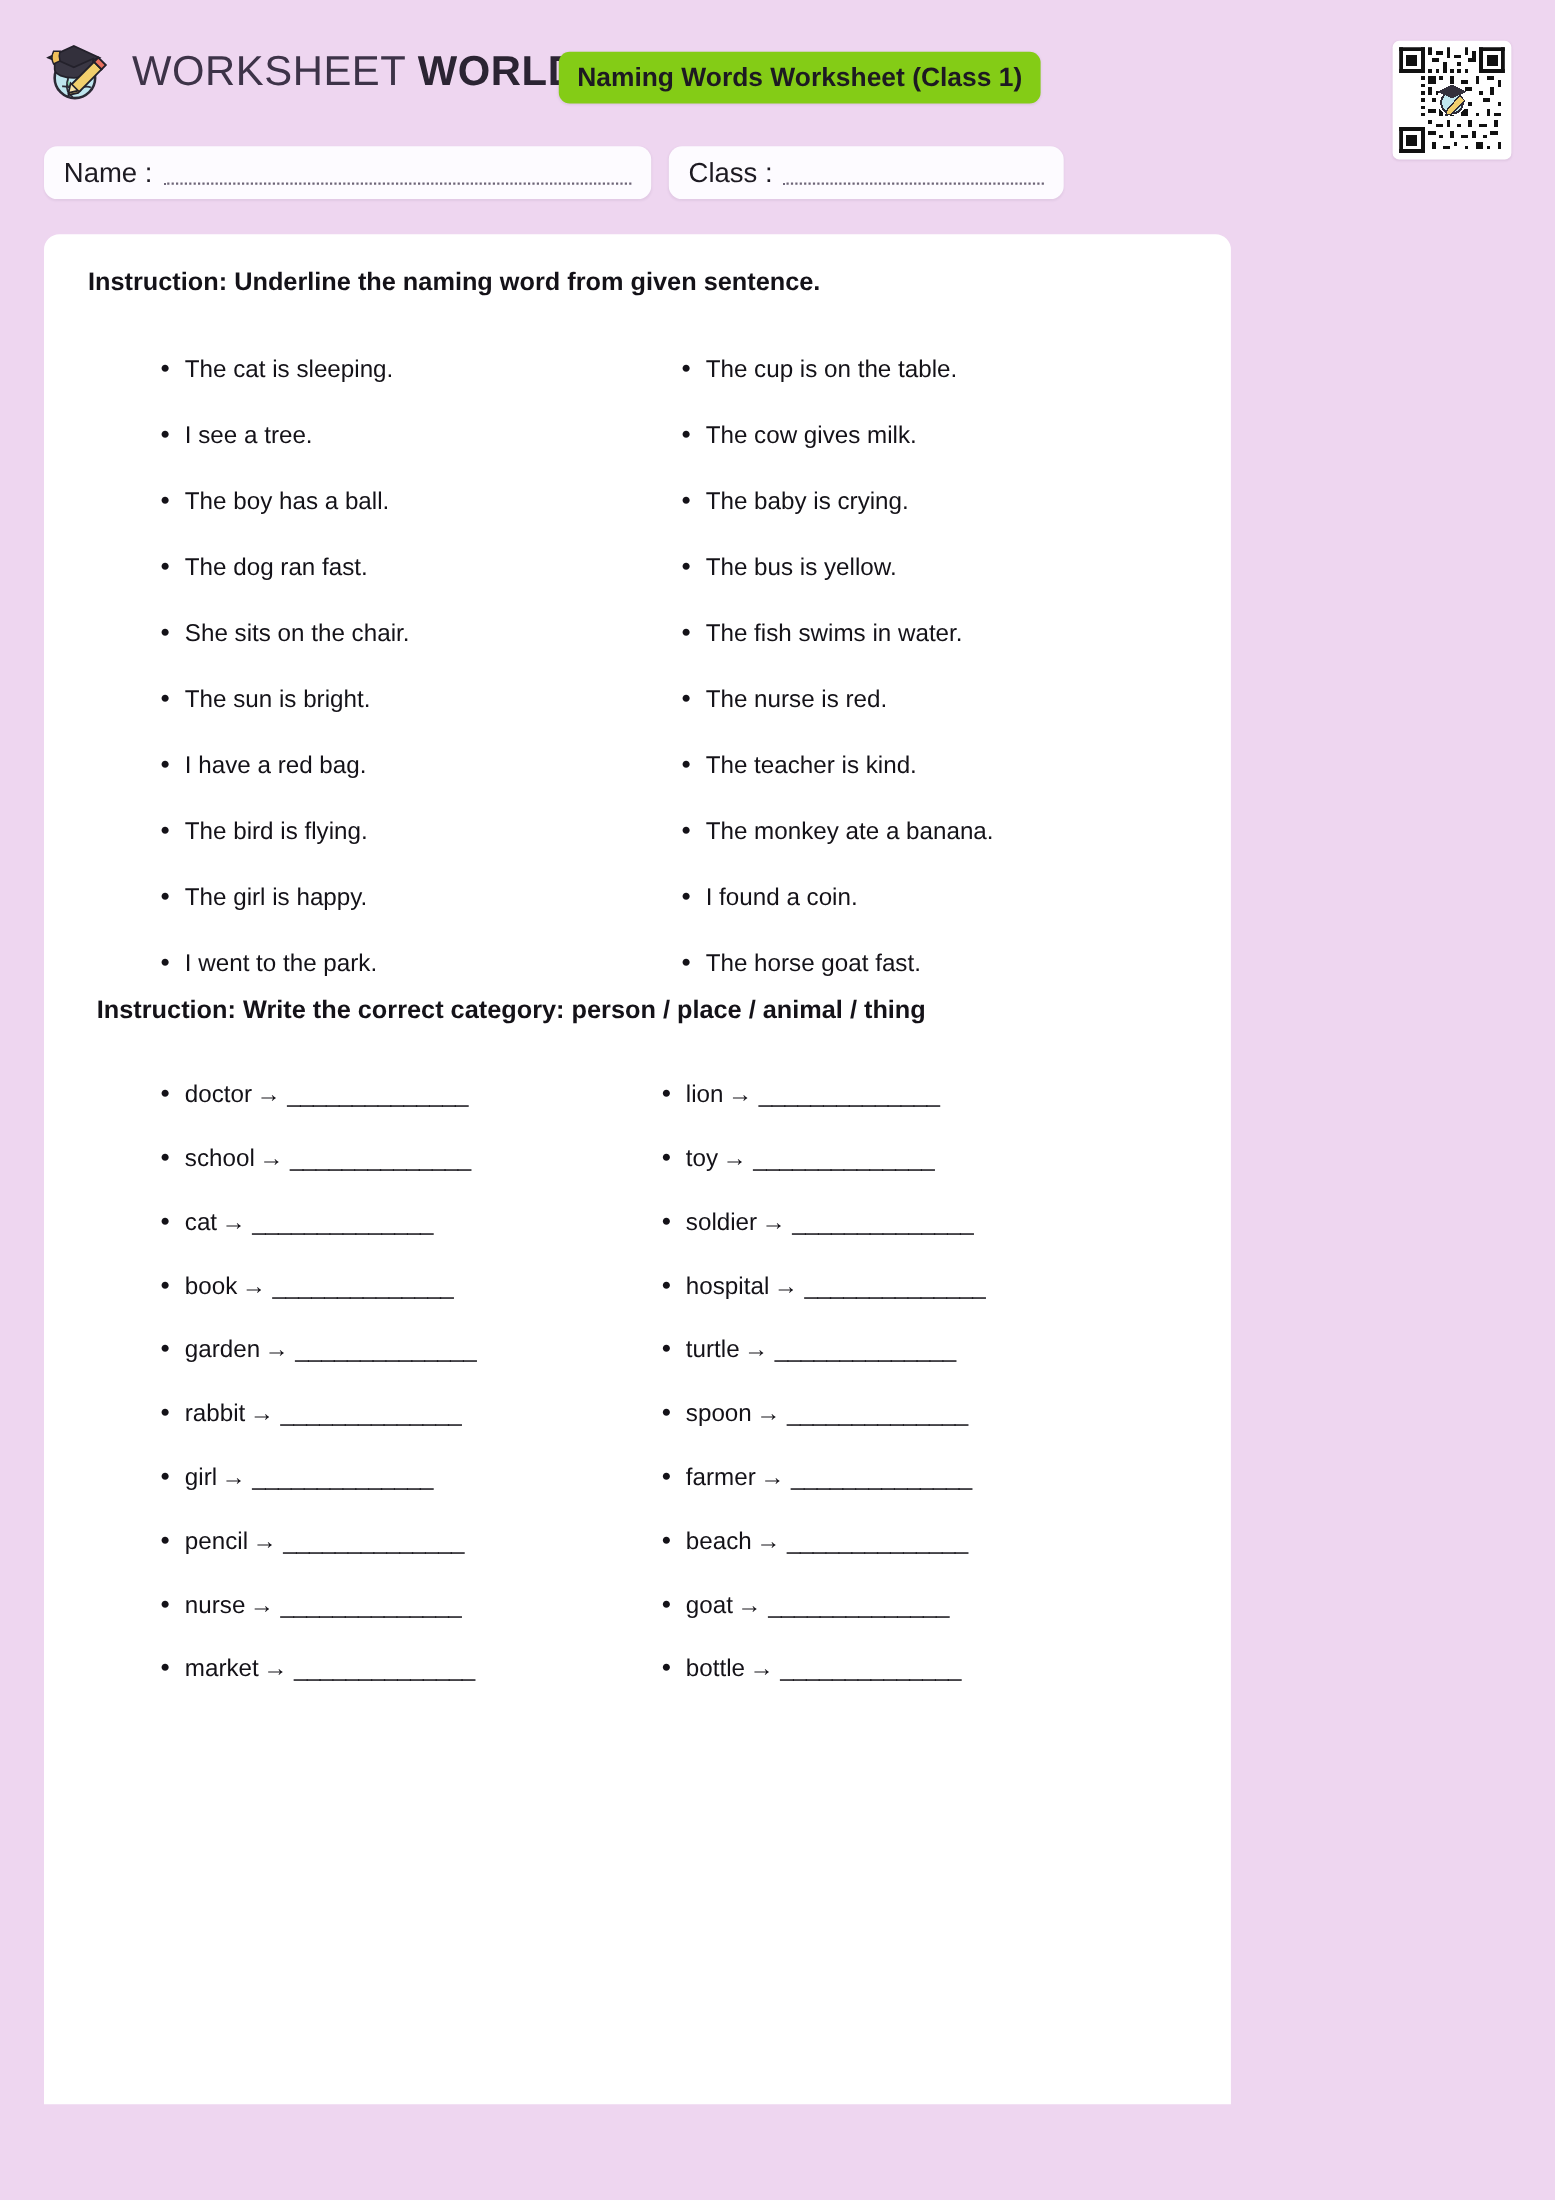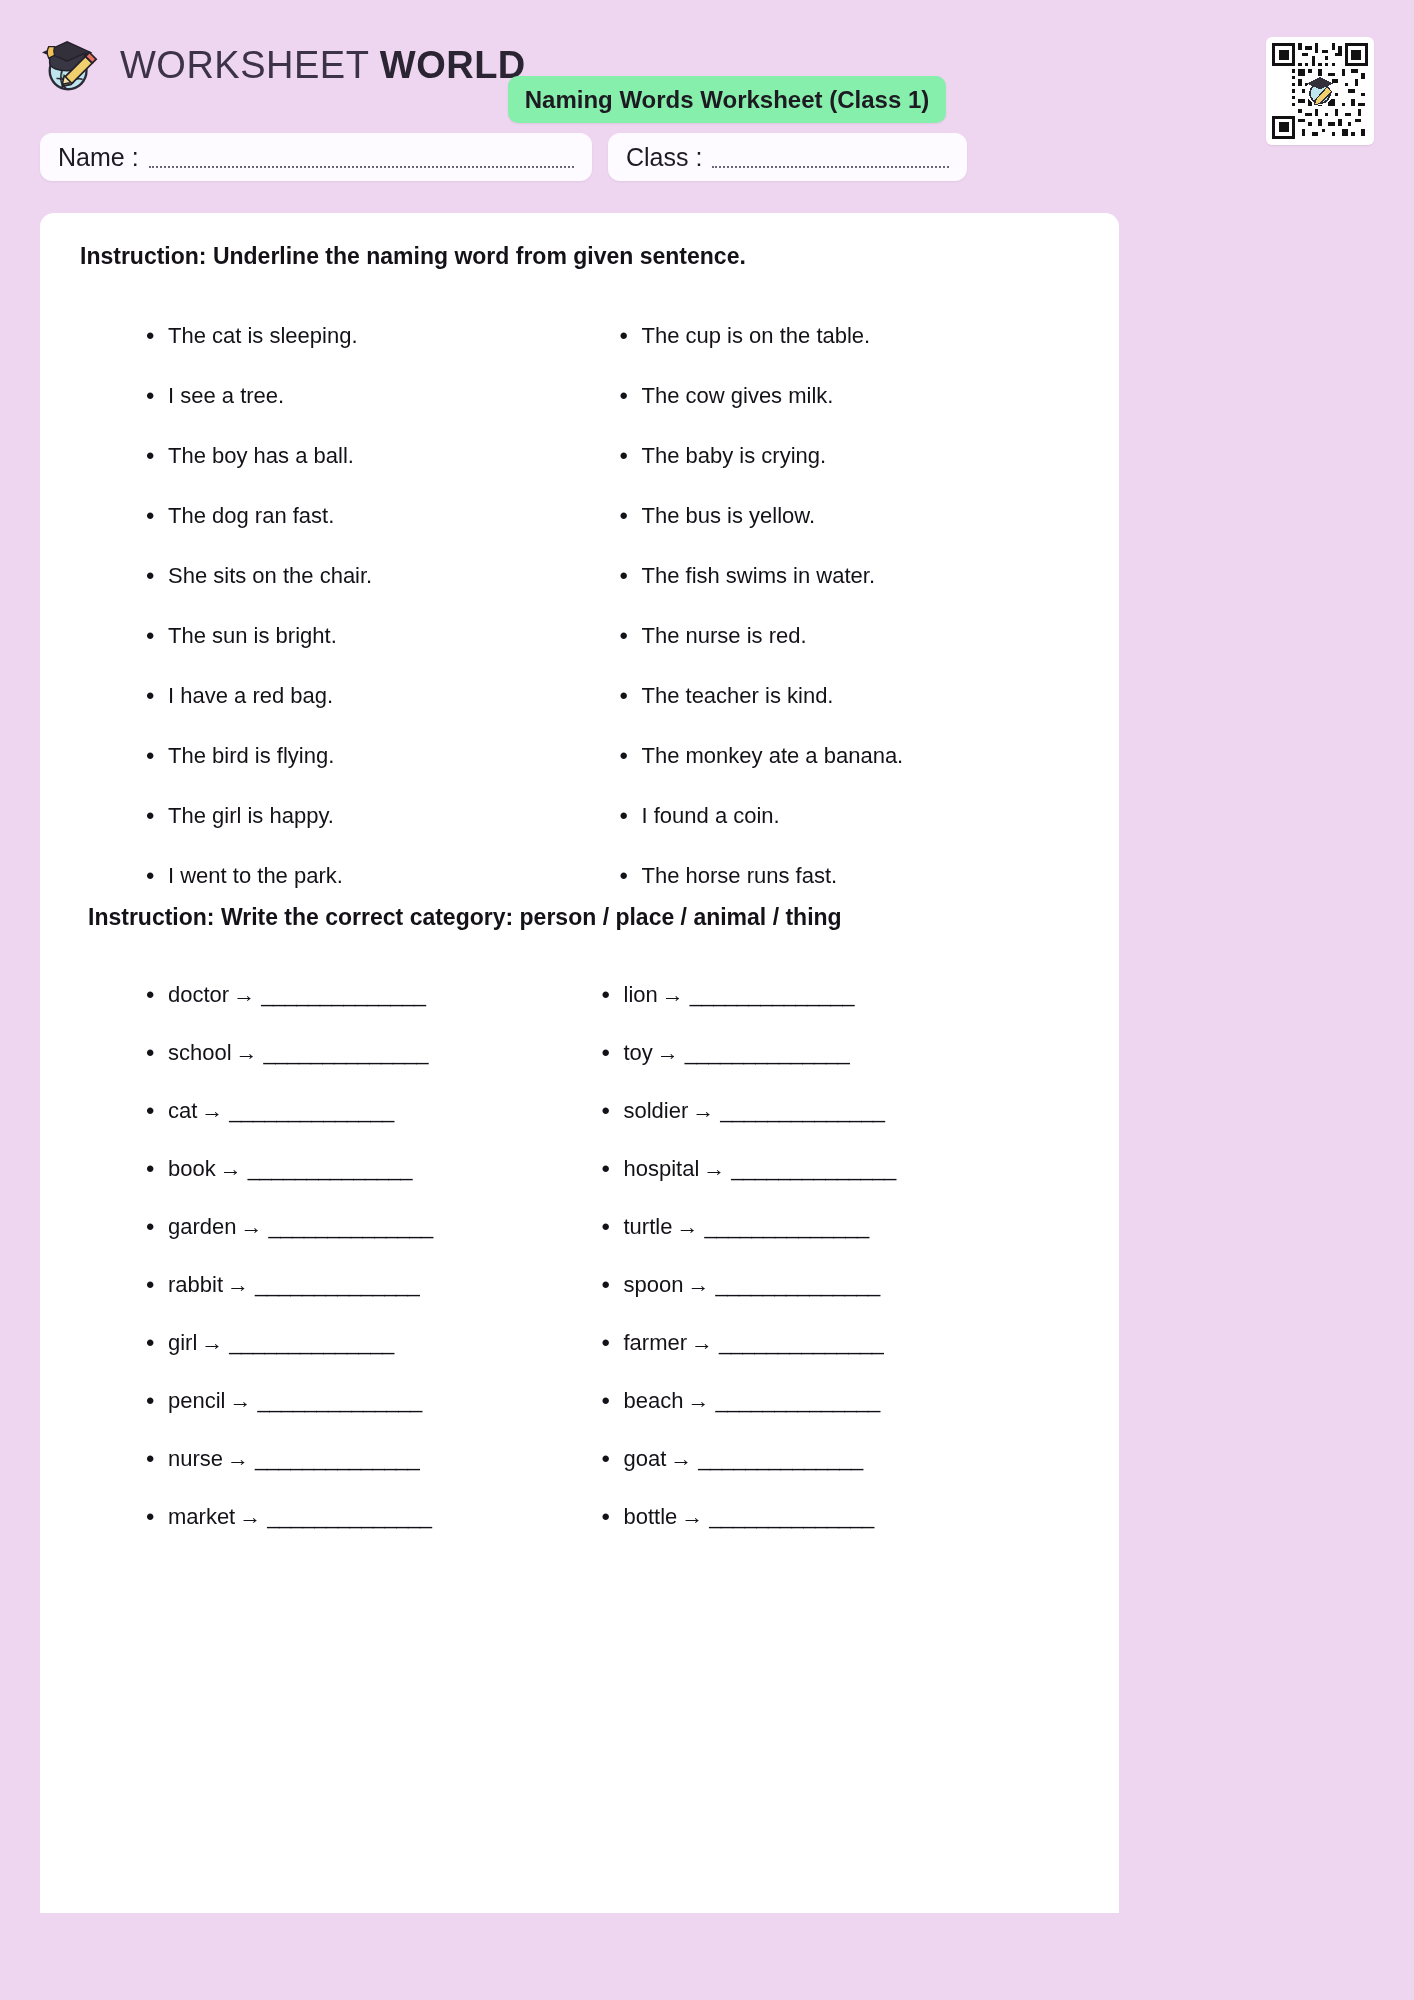--- a/index.html
+++ b/index.html
@@ -50,27 +50,26 @@
     white-space: nowrap;
   }
   .brand-text b { font-weight: 800; color: #2b2433; }
 
   .title-pill {
     position: absolute;
     left: 508px;
     top: 47px;
     width: 438px;
     height: 47px;
-    background: #86efac;
+    background: #84cc16;
     border-radius: 10px;
     display: flex;
     align-items: center;
     justify-content: center;
     box-shadow: 0 1px 2px rgba(90,60,100,.10);
-    margin-top: 29px;
   }
   .title-pill span {
     font-size: 24px;
     font-weight: 700;
     color: #1d1a22;
     white-space: nowrap;
   }
 
   .qr {
     position: absolute;
@@ -437,21 +436,21 @@
             <li>
                 <span class="bullet"></span>
                 <span class="qtext">The monkey ate a banana.</span>
               </li>
             <li>
                 <span class="bullet"></span>
                 <span class="qtext">I found a coin.</span>
               </li>
             <li>
                 <span class="bullet"></span>
-                <span class="qtext">The horse runs fast.</span>
+                <span class="qtext">The horse goat fast.</span>
               </li>
           </ul>
         </div>
       </div>
     </div>
 
     <div class="sec2">
       <p class="instruction"><b>Instruction:</b><span class="ins-body">&nbsp;</span><span class="ins-body">Write the correct category: person / place / animal / thing</span></p>
 
       <div class="cols">

